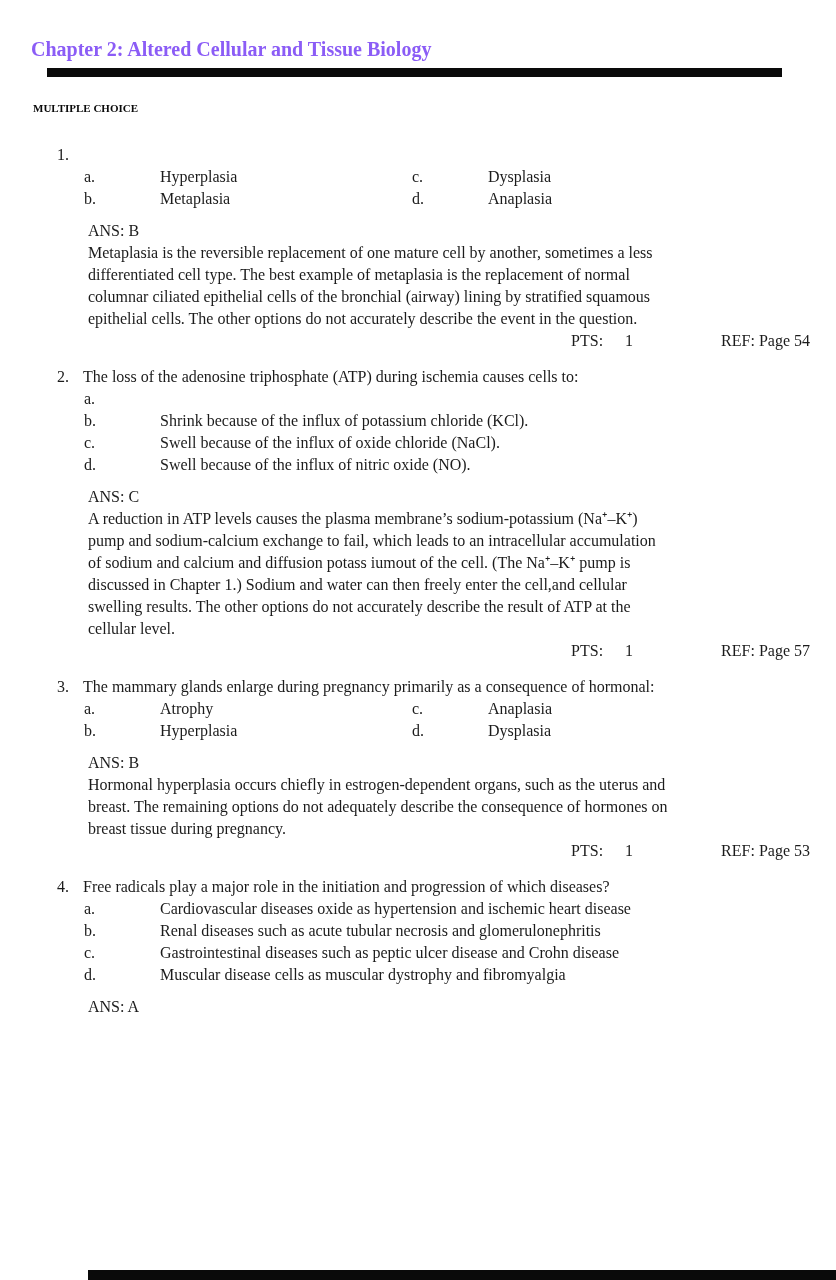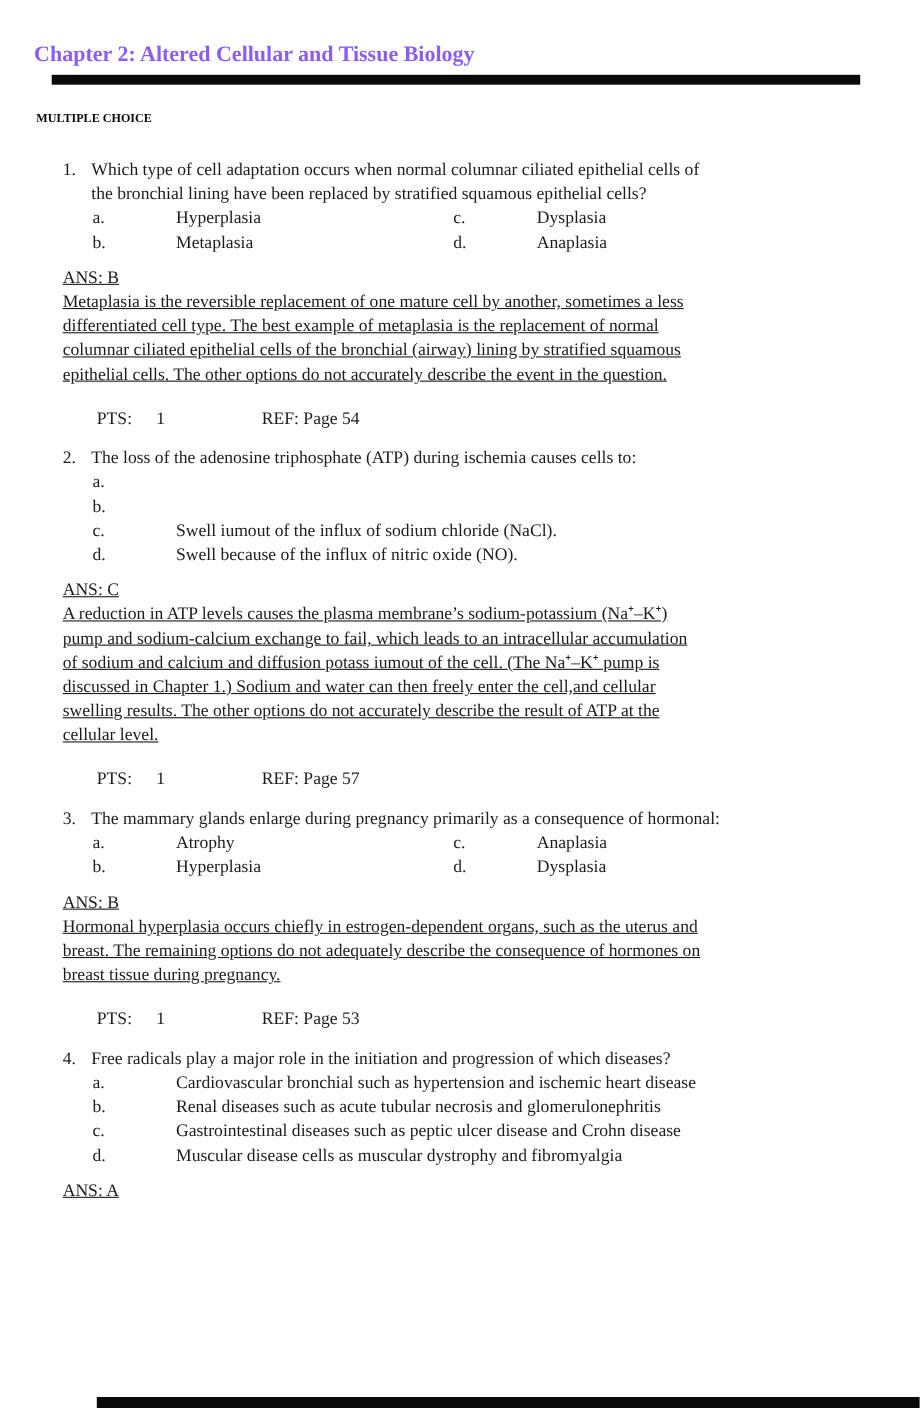--- a/index.html
+++ b/index.html
@@ -34,24 +34,24 @@
   .q-head { display: flex; }
   .q-num { width: 26px; flex: none; }
   .q-stem { white-space: pre-line; max-width: 714px; }
 
   .options { margin-left: 27px; }
   .options.two-col { display: grid; grid-template-columns: 328px auto; }
   .option { display: flex; }
   .opt-letter { width: 28px; flex: none; }
   .opt-text { white-space: nowrap; margin-left: 48px; }
 
-  .ans-block { margin-top: 10px; text-decoration: underline; }
+  .ans-block { margin-left: 31px; margin-top: 10px; }
   .rationale { white-space: pre-line; max-width: 716px; }
 
-  .pts-row { margin-left: 31px; margin-top: 18px; display: flex; }
+  .pts-row { margin-left: 31px; display: flex; justify-content: flex-end; }
   .pts-label { width: 54px; flex: none; }
   .pts-value { width: 96px; flex: none; }
 
   .bottom-rule {
     position: absolute; left: 88px; top: 1270px;
     width: 748px; height: 10px; background: #0a0a0a;
   }
 </style>
 </head>
 <body>
@@ -60,22 +60,20 @@
 
   <div class="page-title">Chapter 2: Altered Cellular and Tissue Biology</div>
   <div class="title-rule"></div>
   <div class="section-heading">MULTIPLE CHOICE</div>
 
   <div class="questions">
 
     <div class="question">
       <div class="q-head">
         <div class="q-num">1.</div>
-        <div class="q-stem">Which type of cell adaptation occurs when normal columnar ciliated epithelial cells of
-the bronchial lining have been replaced by stratified squamous epithelial cells?</div>
       </div>
       <div class="options two-col">
         <div class="option">
           <span class="opt-letter">a.</span>
           <span class="opt-text">Hyperplasia</span>
         </div>
         <div class="option">
           <span class="opt-letter">c.</span>
           <span class="opt-text">Dysplasia</span>
         </div>
@@ -106,24 +104,25 @@
       <div class="q-head">
         <div class="q-num">2.</div>
         <div class="q-stem">The loss of the adenosine triphosphate (ATP) during ischemia causes cells to:</div>
       </div>
       <div class="options">
         <div class="option">
           <span class="opt-letter">a.</span>
         </div>
         <div class="option">
           <span class="opt-letter">b.</span>
-        </div>
-        <div class="option">
-          <span class="opt-letter">c.</span>
-          <span class="opt-text">Swell iumout of the influx of sodium chloride (NaCl).</span>
+          <span class="opt-text">Shrink because of the influx of potassium chloride (KCl).</span>
+        </div>
+        <div class="option">
+          <span class="opt-letter">c.</span>
+          <span class="opt-text">Swell because of the influx of oxide chloride (NaCl).</span>
         </div>
         <div class="option">
           <span class="opt-letter">d.</span>
           <span class="opt-text">Swell because of the influx of nitric oxide (NO).</span>
         </div>
       </div>
       <div class="ans-block">
         <div class="ans-line">ANS: C</div>
         <div class="rationale">A reduction in ATP levels causes the plasma membrane’s sodium-potassium (Na⁺–K⁺)
 pump and sodium-calcium exchange to fail, which leads to an intracellular accumulation
@@ -176,21 +175,21 @@
     </div>
 
     <div class="question">
       <div class="q-head">
         <div class="q-num">4.</div>
         <div class="q-stem">Free radicals play a major role in the initiation and progression of which diseases?</div>
       </div>
       <div class="options">
         <div class="option">
           <span class="opt-letter">a.</span>
-          <span class="opt-text">Cardiovascular bronchial such as hypertension and ischemic heart disease</span>
+          <span class="opt-text">Cardiovascular diseases oxide as hypertension and ischemic heart disease</span>
         </div>
         <div class="option">
           <span class="opt-letter">b.</span>
           <span class="opt-text">Renal diseases such as acute tubular necrosis and glomerulonephritis</span>
         </div>
         <div class="option">
           <span class="opt-letter">c.</span>
           <span class="opt-text">Gastrointestinal diseases such as peptic ulcer disease and Crohn disease</span>
         </div>
         <div class="option">

